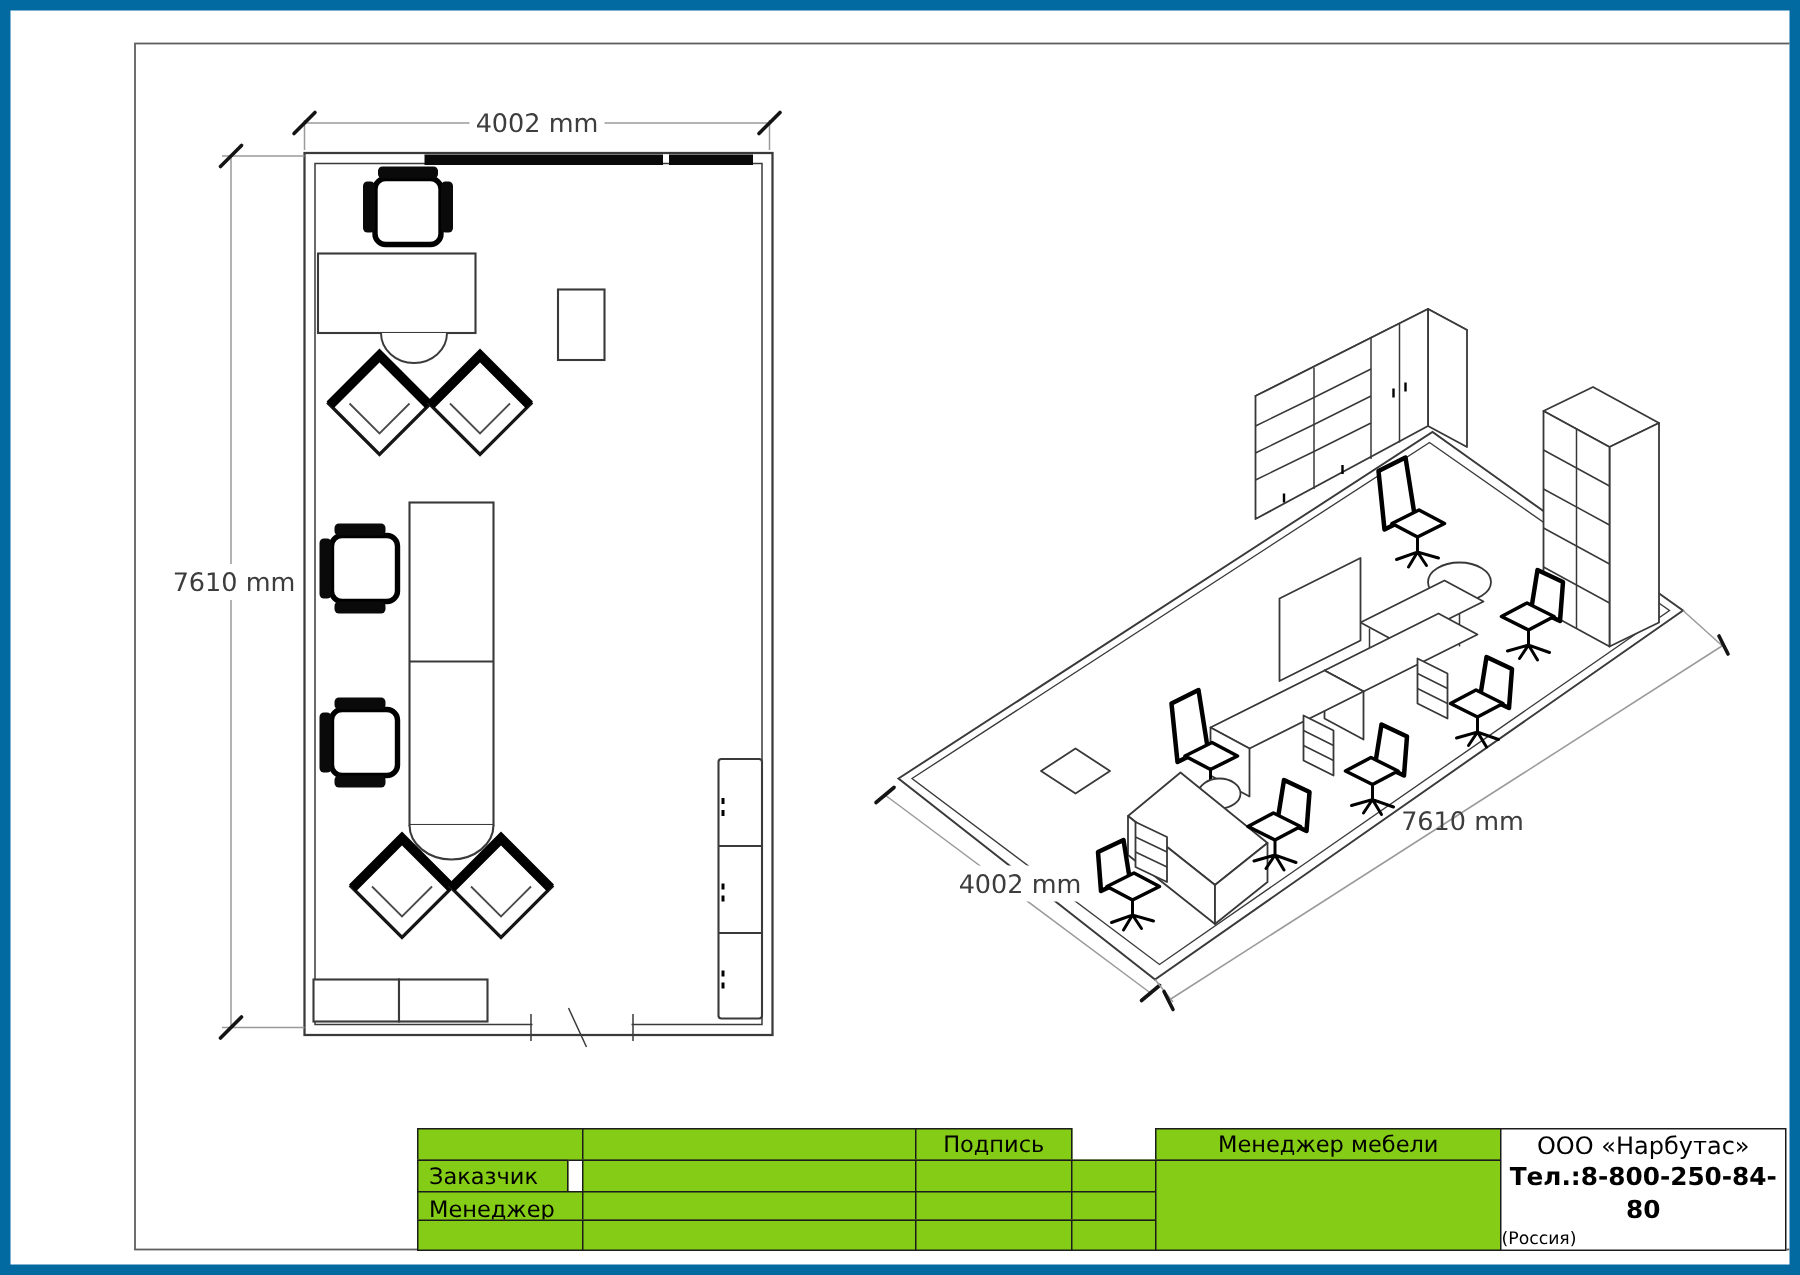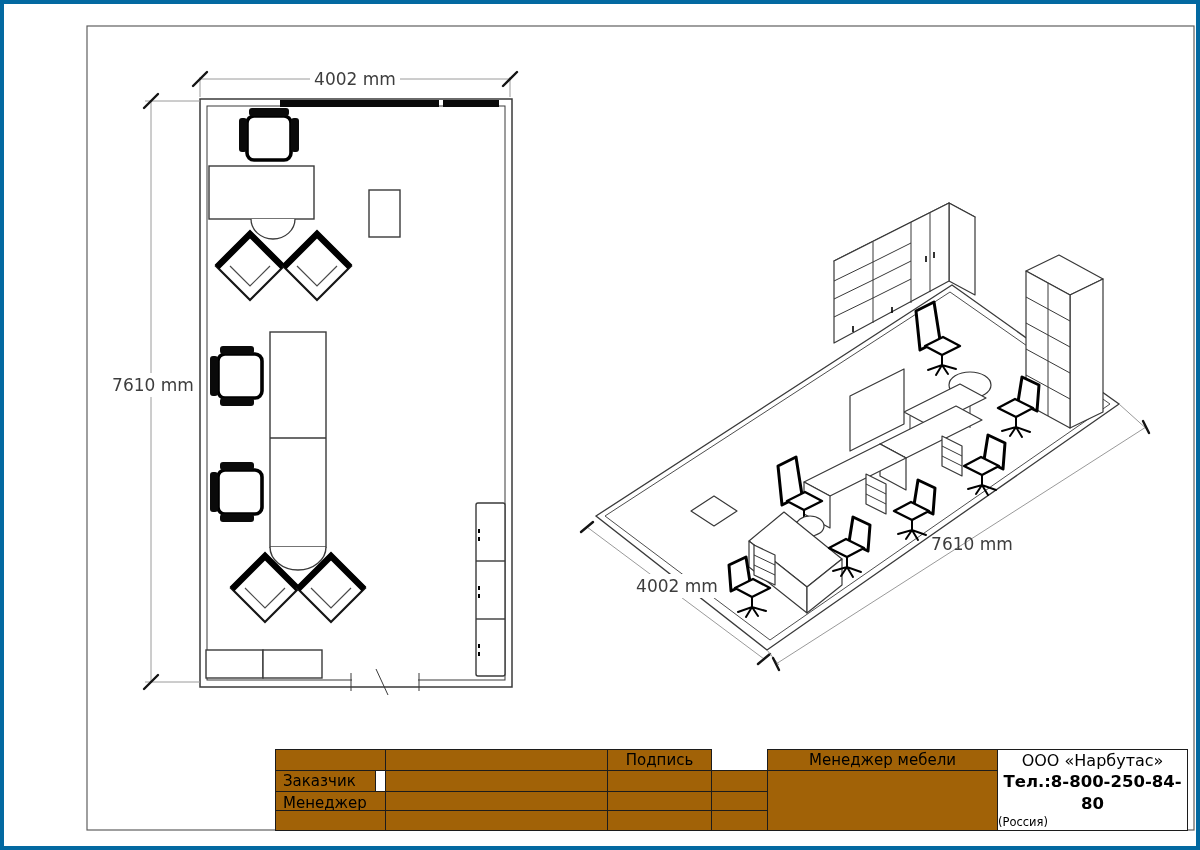--- a/index.html
+++ b/index.html
@@ -1,38 +1,38 @@
 <!DOCTYPE html>
 <html><head>
 <meta charset="utf-8">
 <style>
   html,body{margin:0;padding:0;background:#e8e8e8;}
   .page{
     position:relative;width:1200px;height:850px;background:#ffffff;
-    border:4px solid #0369a1;box-sizing:border-box;overflow:hidden;
+    border:7px solid #0369a1;box-sizing:border-box;overflow:hidden;
     font-family:"DejaVu Sans","Liberation Sans",sans-serif;
   }
   svg{position:absolute;left:0;top:0;}
   
   .frame{stroke:#5f5f5f;stroke-width:1.2;fill:none;}
   .wall{stroke:#3a3a3a;stroke-width:1.5;fill:none;}
   .wallthin{stroke:#3a3a3a;stroke-width:1;fill:none;}
   .furn{fill:#ffffff;stroke:#3a3a3a;stroke-width:1.4;}
   .iso{fill:#ffffff;stroke:#383838;stroke-width:1.2;stroke-linejoin:round;}
   .isoln{fill:none;stroke:#383838;stroke-width:1;}
   .dim{stroke:#9a9a9a;stroke-width:1;fill:none;}
   .tick{stroke:#141414;stroke-width:2.4;fill:none;stroke-linecap:round;}
   .dimtxt{font:17px "DejaVu Sans","Liberation Sans",sans-serif;fill:#3d3d3d;}
   .blk{fill:#0a0a0a;stroke:none;}
   .cseat{fill:#fff;stroke:#000;stroke-width:2.4;stroke-linejoin:round;}
   .cback{fill:#fff;stroke:#000;stroke-width:3;stroke-linejoin:round;}
   .cbase{fill:none;stroke:#000;stroke-width:2;stroke-linecap:round;}
   
   .tb-cell{
-    position:absolute;box-sizing:border-box;border:1px solid #1c1c1c;background:#a16207;
+    position:absolute;box-sizing:border-box;border:1px solid #1c1c1c;background:#84cc16;
     font-size:15px;color:#000;display:flex;align-items:center;
   }
   .tb-cell.center{justify-content:center;}
   .tb-cell.pad{padding-left:7px;}
   .company{
     position:absolute;box-sizing:border-box;border:1px solid #1c1c1c;background:#fff;
     display:flex;flex-direction:column;justify-content:center;color:#000;
   }
   .company .nm{font-size:16px;text-align:center;line-height:21px;}
   .company .ph{font-size:16.5px;font-weight:bold;text-align:center;line-height:22px;}

